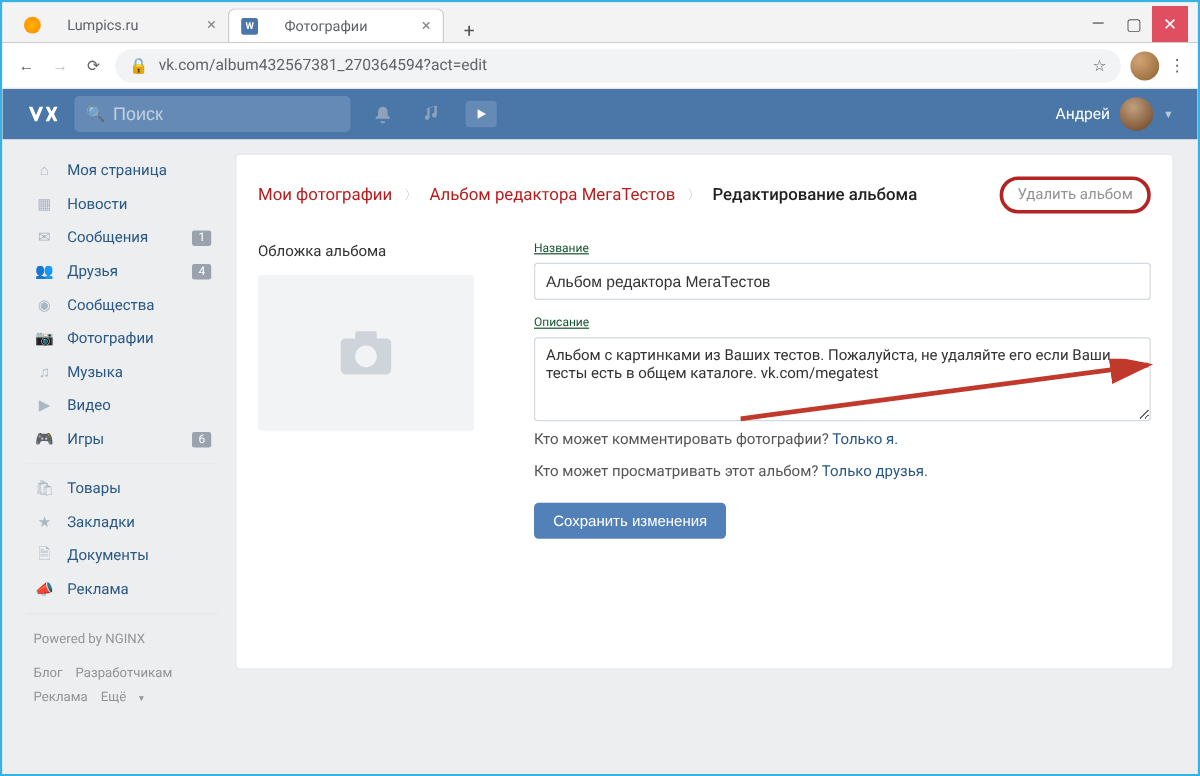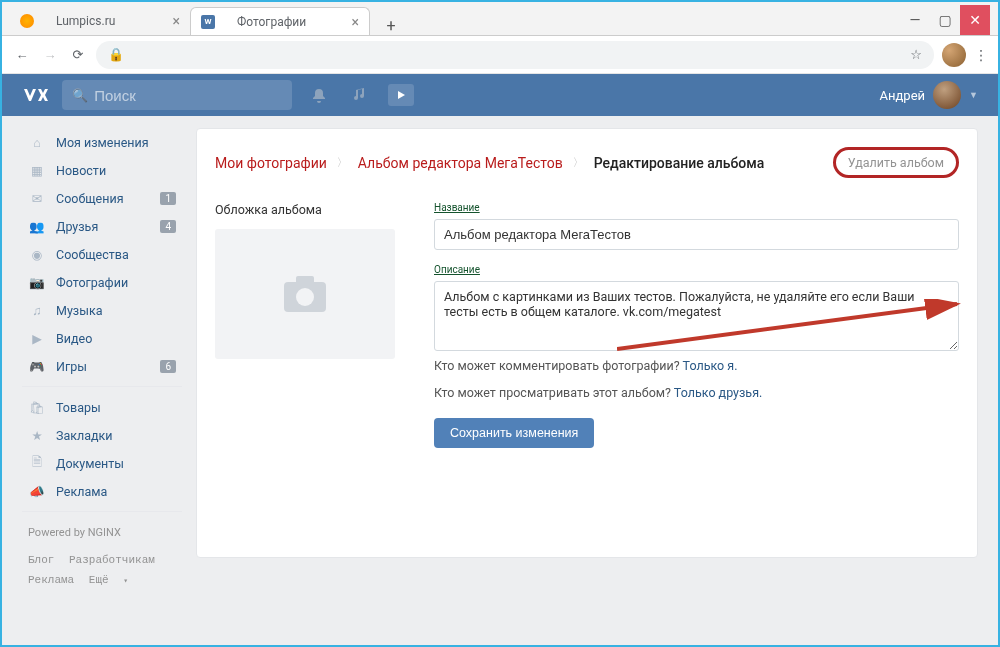--- a/index.html
+++ b/index.html
@@ -29,29 +29,29 @@
 .hdr-spacer { flex: 1; }
 .hdr-user { display: flex; align-items: center; gap: 8px; color: #fff; font-size: 13px; }
 .hdr-avatar { width: 28px; height: 28px; border-radius: 50%; background: radial-gradient(circle at 40% 30%, #c0a080, #6b4020); }
 .vk-body { display: flex; padding: 12px 20px; gap: 14px; }
 .sidebar { width: 160px; }
 .side-item { display: flex; align-items: center; padding: 5px 6px; gap: 10px; color: #2a5885; font-size: 12.5px; border-radius: 3px; }
 .side-item .ico { width: 18px; height: 18px; display:flex; align-items:center; justify-content:center; color: #aab7c5; }
 .side-badge { margin-left: auto; background: #99a2ad; color:#fff; border-radius: 2px; font-size: 10px; padding: 1px 5px; }
 .side-sep { height: 1px; background: #e7e8ec; margin: 6px 0; }
 .side-powered { color: #939393; font-size: 11px; margin-top: 14px; padding: 0 6px; }
-.side-links { margin-top: 12px; padding: 0 6px; color:#939393; font-size:11px; line-height:1.8;font-family:Liberation Mono, monospace; }
+.side-links { margin-top: 12px; padding: 0 6px; color:#939393; font-size:11px; line-height:1.8; }
 .side-links span { margin-right: 8px; }
 .main { flex: 1; background: #fff; border-radius: 4px; border: 1px solid #e4e6e9; padding: 18px; position: relative; height: 430px; }
 .crumbs { display: flex; align-items: center; gap: 10px; font-size: 14px; color: #555; flex-wrap: wrap; }
 .crumb { color: #b91c1c; }
 .crumb.active { color: #222; font-weight: 500; }
 .crumb-sep { color: #c0c0c0; font-size: 11px; }
 .delete-pill { border: 3px solid #b22525; border-radius: 18px; padding: 5px 12px; color: #939393; font-size: 12.5px; margin-left: auto; white-space:nowrap; }
-.form-row { display: flex; gap: 19px; margin-top: 24px; }
+.form-row { display: flex; gap: 30px; margin-top: 24px; }
 .cover-col { width: 200px; }
 .cover-label { font-size: 12.5px; color: #333; margin-bottom: 12px; }
 .cover-box { width: 180px; height: 130px; background: #f2f3f5; border-radius: 3px; display: flex; align-items: center; justify-content: center; }
 .fields-col { flex: 1; }
 .fld-label { font-size: 10px; color: #14532d; margin-bottom: 6px; text-decoration: underline; }
 .text-inp { width: 100%; border: 1px solid #d3d9de; border-radius: 3px; padding: 7px 9px; font-size: 13px; color: #333; }
 .text-area { width: 100%; border: 1px solid #d3d9de; border-radius: 3px; padding: 7px 9px; font-size: 12.5px; color: #333; height: 70px; resize: vertical; font-family: inherit; }
 .perm-row { font-size: 12.5px; color: #555; margin-top: 12px; }
 .perm-link { color: #2a5885; }
 .save-btn { margin-top: 18px; background: #5181b8; color: #fff; border: none; border-radius: 4px; padding: 8px 16px; font-size: 12.5px; cursor: pointer; }
@@ -80,20 +80,21 @@
     <div class="win-btn">▢</div>
     <div class="win-btn close-b">✕</div>
   </div>
 
   <div class="addr-bar">
     <div class="nav-btn">←</div>
     <div class="nav-btn" style="opacity:.4">→</div>
     <div class="nav-btn">⟳</div>
     <div class="urlbox">
       <span>🔒</span>
+      <span class="url-text">vk.com/album432567381_270364594?act=edit</span>
       <span style="margin-left:auto">☆</span>
     </div>
     <div class="avatar-sm"></div>
     <div class="menu-dots">⋮</div>
   </div>
 
   <div class="content">
     <div class="vk-header">
       <div class="vk-logo">
         <svg width="24" height="16" viewBox="0 0 24 16">
@@ -124,21 +125,21 @@
         <span>Андрей</span>
         <div class="hdr-avatar"></div>
         <span class="chevdown">▼</span>
       </div>
     </div>
 
     <div class="vk-body">
       <div class="sidebar">
         <div class="side-item">
             <span class="ico">⌂</span>
-            <span>Моя изменения</span>
+            <span>Моя страница</span>
           </div>
         <div class="side-item">
             <span class="ico">▦</span>
             <span>Новости</span>
           </div>
         <div class="side-item">
             <span class="ico">✉</span>
             <span>Сообщения</span>
             <span class="side-badge">1</span>
           </div>

